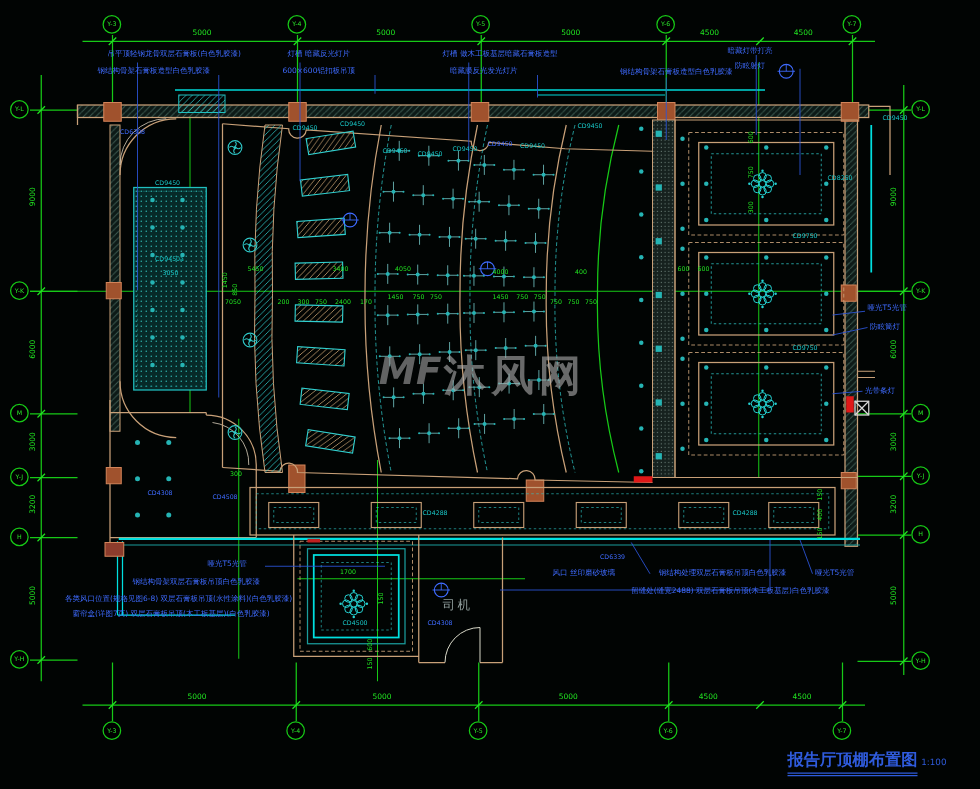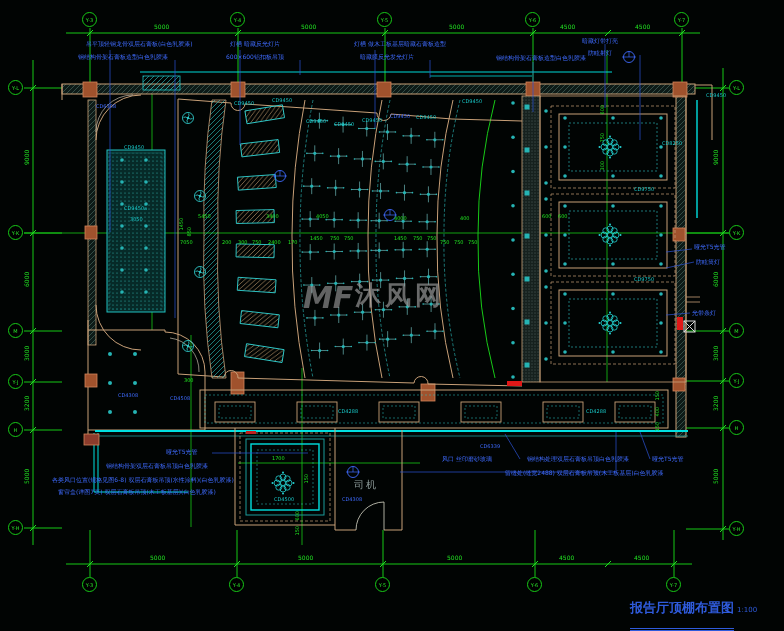--- a/index.html
+++ b/index.html
@@ -11,26 +11,26 @@
   .c-dims{color:#21e421;font-size:5px;}
   .c-note{color:#3f6bff;font-size:6px;}
   .c-cad{color:#19c8c8;font-size:5px;}
   .c-cadb{color:#3f6bff;font-size:5px;}
   .c-gray{color:#8e9c9a;font-size:10px;letter-spacing:2px;}
   .rot{transform:rotate(-90deg);}
   .bubble{position:absolute;width:15px;height:15px;border:1px solid #17c917;border-radius:50%;
           color:#2ae42a;font-size:5px;display:flex;align-items:center;justify-content:center;
           background:#000;box-sizing:border-box;}
   .watermark{position:absolute;left:303px;top:276px;width:190px;height:62px;opacity:.62;}
-  .wm-big{position:absolute;left:52px;top:2px;color:#a9a9a9;font-size:26px;font-weight:bold;letter-spacing:4px;}
+  .wm-big{position:absolute;left:52px;top:2px;color:#a9a9a9;font-size:34px;font-weight:bold;letter-spacing:4px;}
   .wm-logo{position:absolute;left:0;top:4px;color:#9e9e9e;font-size:30px;font-weight:bold;font-style:italic;}
   .wm-url{position:absolute;left:50px;top:40px;color:#a5a5a5;font-size:15px;font-weight:bold;}
   .titleblock{position:absolute;left:630px;top:597px;}
   .title-text{color:#2f5bdc;font-size:13px;font-weight:bold;border-bottom:3px double #2f5bdc;
-              padding-bottom:11px;display:inline-block;}
+              padding-bottom:1px;display:inline-block;}
   .title-scale{color:#2f5bdc;font-size:7px;margin-left:3px;}
 </style>
 </head>
 <body>
 
 <div class="stage">
 
 <svg width="784" height="631" viewBox="0 0 784 631">
   <defs>
     <pattern id="hatchT" width="5" height="5" patternUnits="userSpaceOnUse">

